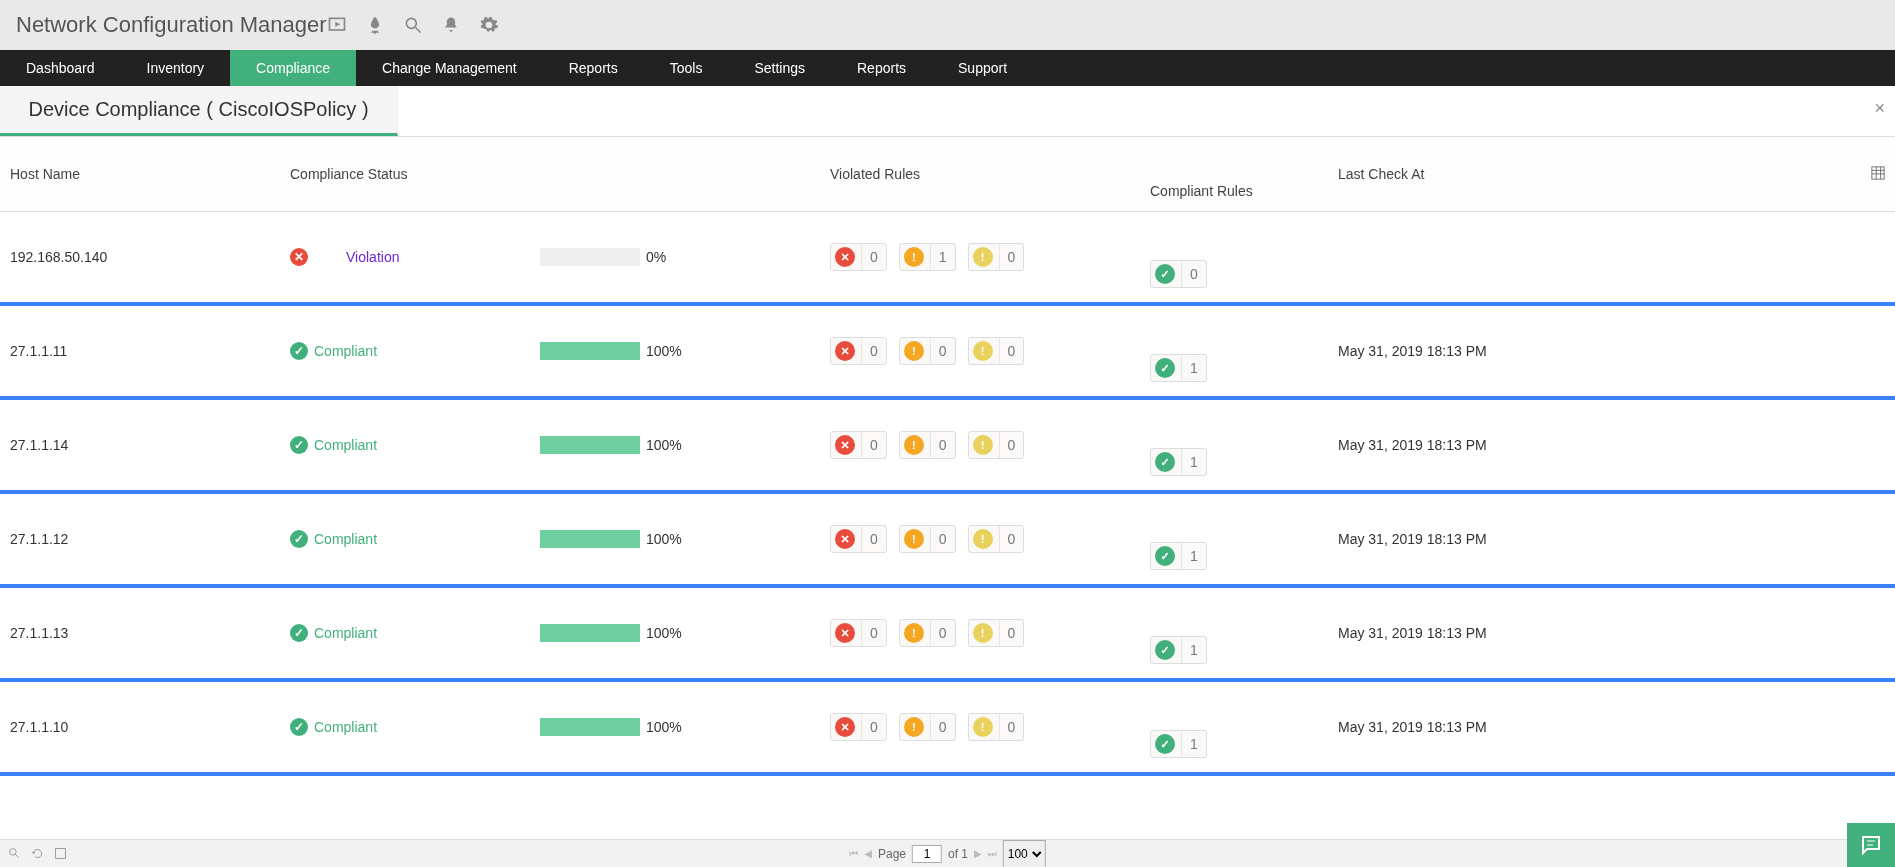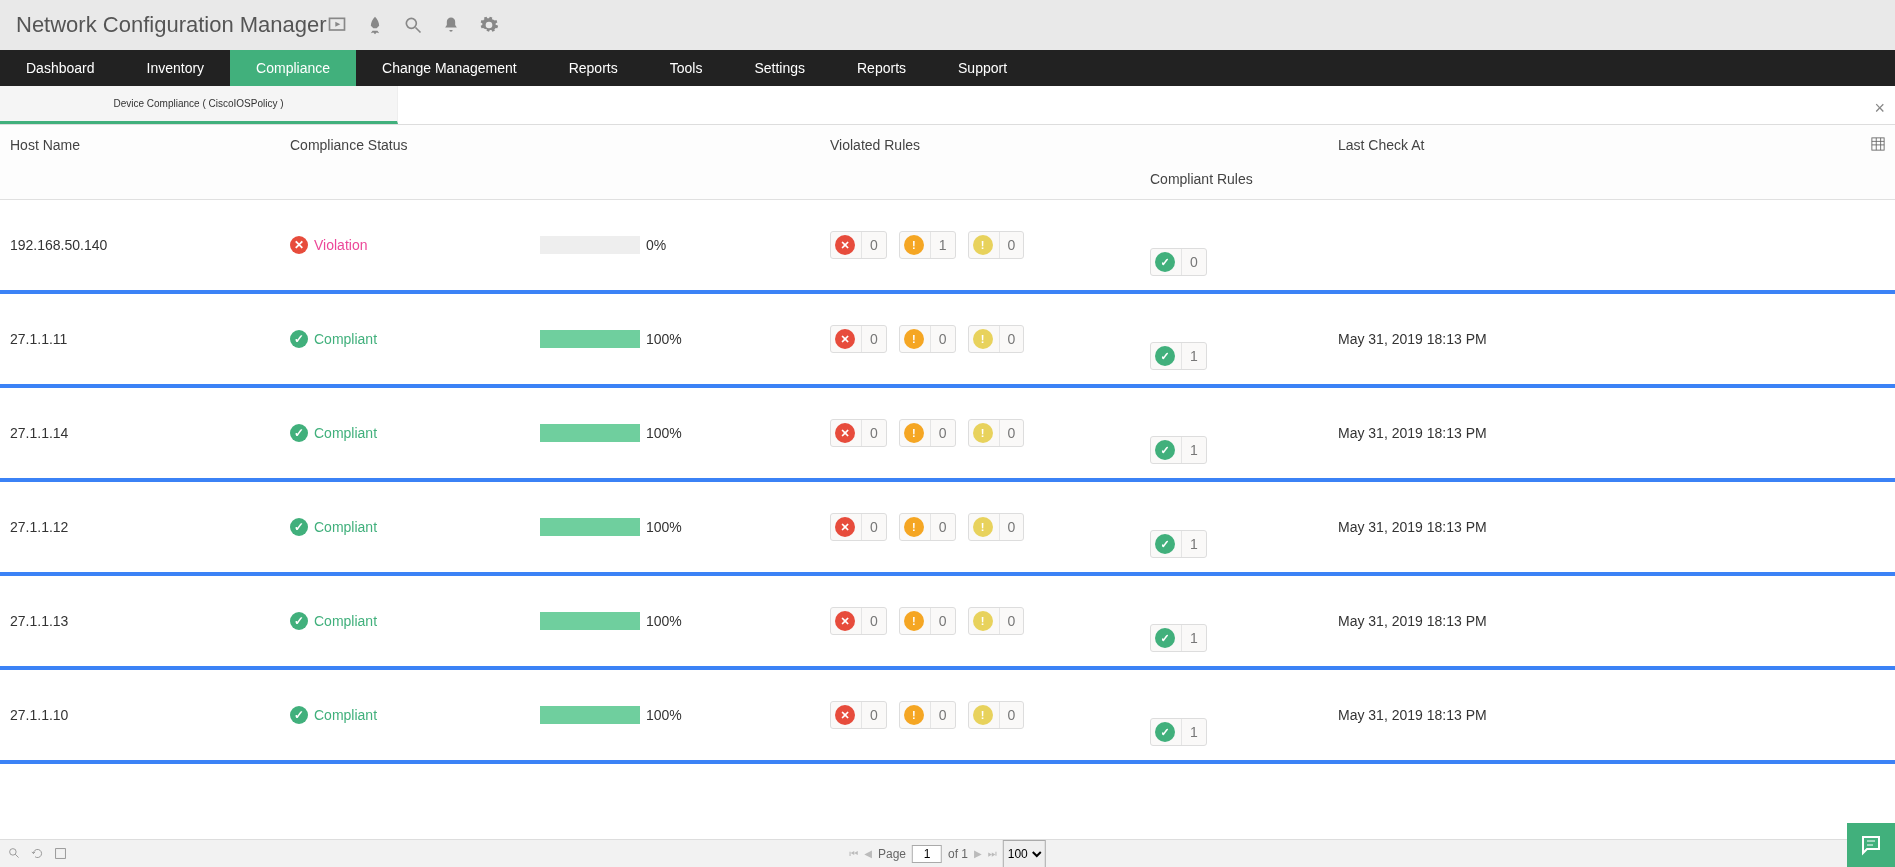--- a/index.html
+++ b/index.html
@@ -11,41 +11,41 @@
   .topbar-icons { display: flex; gap: 18px; align-items: center; }
   .topbar-icons .ticon { width: 20px; height: 20px; fill: #888; cursor: pointer; }
 
   
   .mainnav { background: #222; height: 36px; display: flex; }
   .mainnav-item { color: #fff; padding: 0 26px; height: 36px; display: flex; align-items: center; font-size: 14px; cursor: pointer; }
   .mainnav-item.active { background: #41b07c; }
 
   
   .subtabs { display: flex; border-bottom: 1px solid #ddd; position: relative; background:#fff; }
-  .subtab { padding: 12px 0; width: 398px; text-align: center; font-size: 10px; cursor: pointer; color: #888; border-right: 1px solid #eee; }
+  .subtab { padding: 12px 0; width: 398px; text-align: center; font-size: 20px; cursor: pointer; color: #888; border-right: 1px solid #eee; }
   .subtab.active { color: #333; border-bottom: 3px solid #41b07c; background:#f5f5f5; }
   .subtab-close { position:absolute; right:10px; top:12px; font-size:18px; color:#888; cursor:pointer; }
 
   
-  .thead { display: flex; padding: 12px 10px; border-bottom: 1px solid #e0e0e0; font-size: 14px; color: #444; background:#fdfdfd; align-items:flex-start; }
+  .thead { display: flex; padding: 12px 10px; border-bottom: 1px solid #e0e0e0; font-size: 14px; color: #444; background:#fdfdfd; align-items:center; }
   .row { display: flex; padding: 14px 10px; border-bottom: 4px solid #3b82f6; align-items: center; font-size: 14px; }
   .col-host { width: 280px; }
   .col-status { width: 250px; display:flex; align-items:center; gap:6px; }
   .col-bar { width: 290px; display:flex; align-items:center; gap:6px; }
   .col-violated { width: 320px; display:flex; gap:12px; }
   .col-compliant { width: 170px; display:flex;margin-top:34px; }
   .col-time { flex:1;margin-left:18px; }
   .col-gear { width:30px; text-align:right; }
   .status-icon { width:18px; height:18px; border-radius:50%; display:inline-flex; align-items:center; justify-content:center; color:#fff; font-weight:bold; font-size:12px; }
   .status-ok { background:#41b07c; }
   .status-err { background:#e74c3c; }
   .status-warn { background:#f5a623; }
   .status-warnlight { background:#e8d25c; }
   .status-text-ok { color:#41b07c; }
-  .status-text-err { color:#ec4899; }
+  .status-text-err { color:#6d28d9;margin-left:32px; }
   .bar { width: 100px; height: 18px; background:#eee; position:relative; }
   .bar-fill { height:100%; background:#6fcf9e; }
 
   .pill { display:flex; align-items:center; border:1px solid #ddd; background:#faf9f8; border-radius:3px; height:28px; cursor:pointer; }
   .pill-icon { width:20px; height:20px; border-radius:50%; display:inline-flex; align-items:center; justify-content:center; color:#fff; font-size:11px; font-weight:bold; margin:0 6px 0 4px; }
   .pill-num { min-width:22px; text-align:center; color:#777; border-left:1px solid #e5e5e5; height:100%; display:flex; align-items:center; justify-content:center; padding:0 8px; }
 
   
   .footer { position:fixed; bottom:0; left:0; right:0; height:28px; background:#f2f2f2; border-top:1px solid #ddd; display:flex; align-items:center; font-size:12px; color:#666; padding:0 8px; }
   .footer-left { display:flex; gap:10px; }

